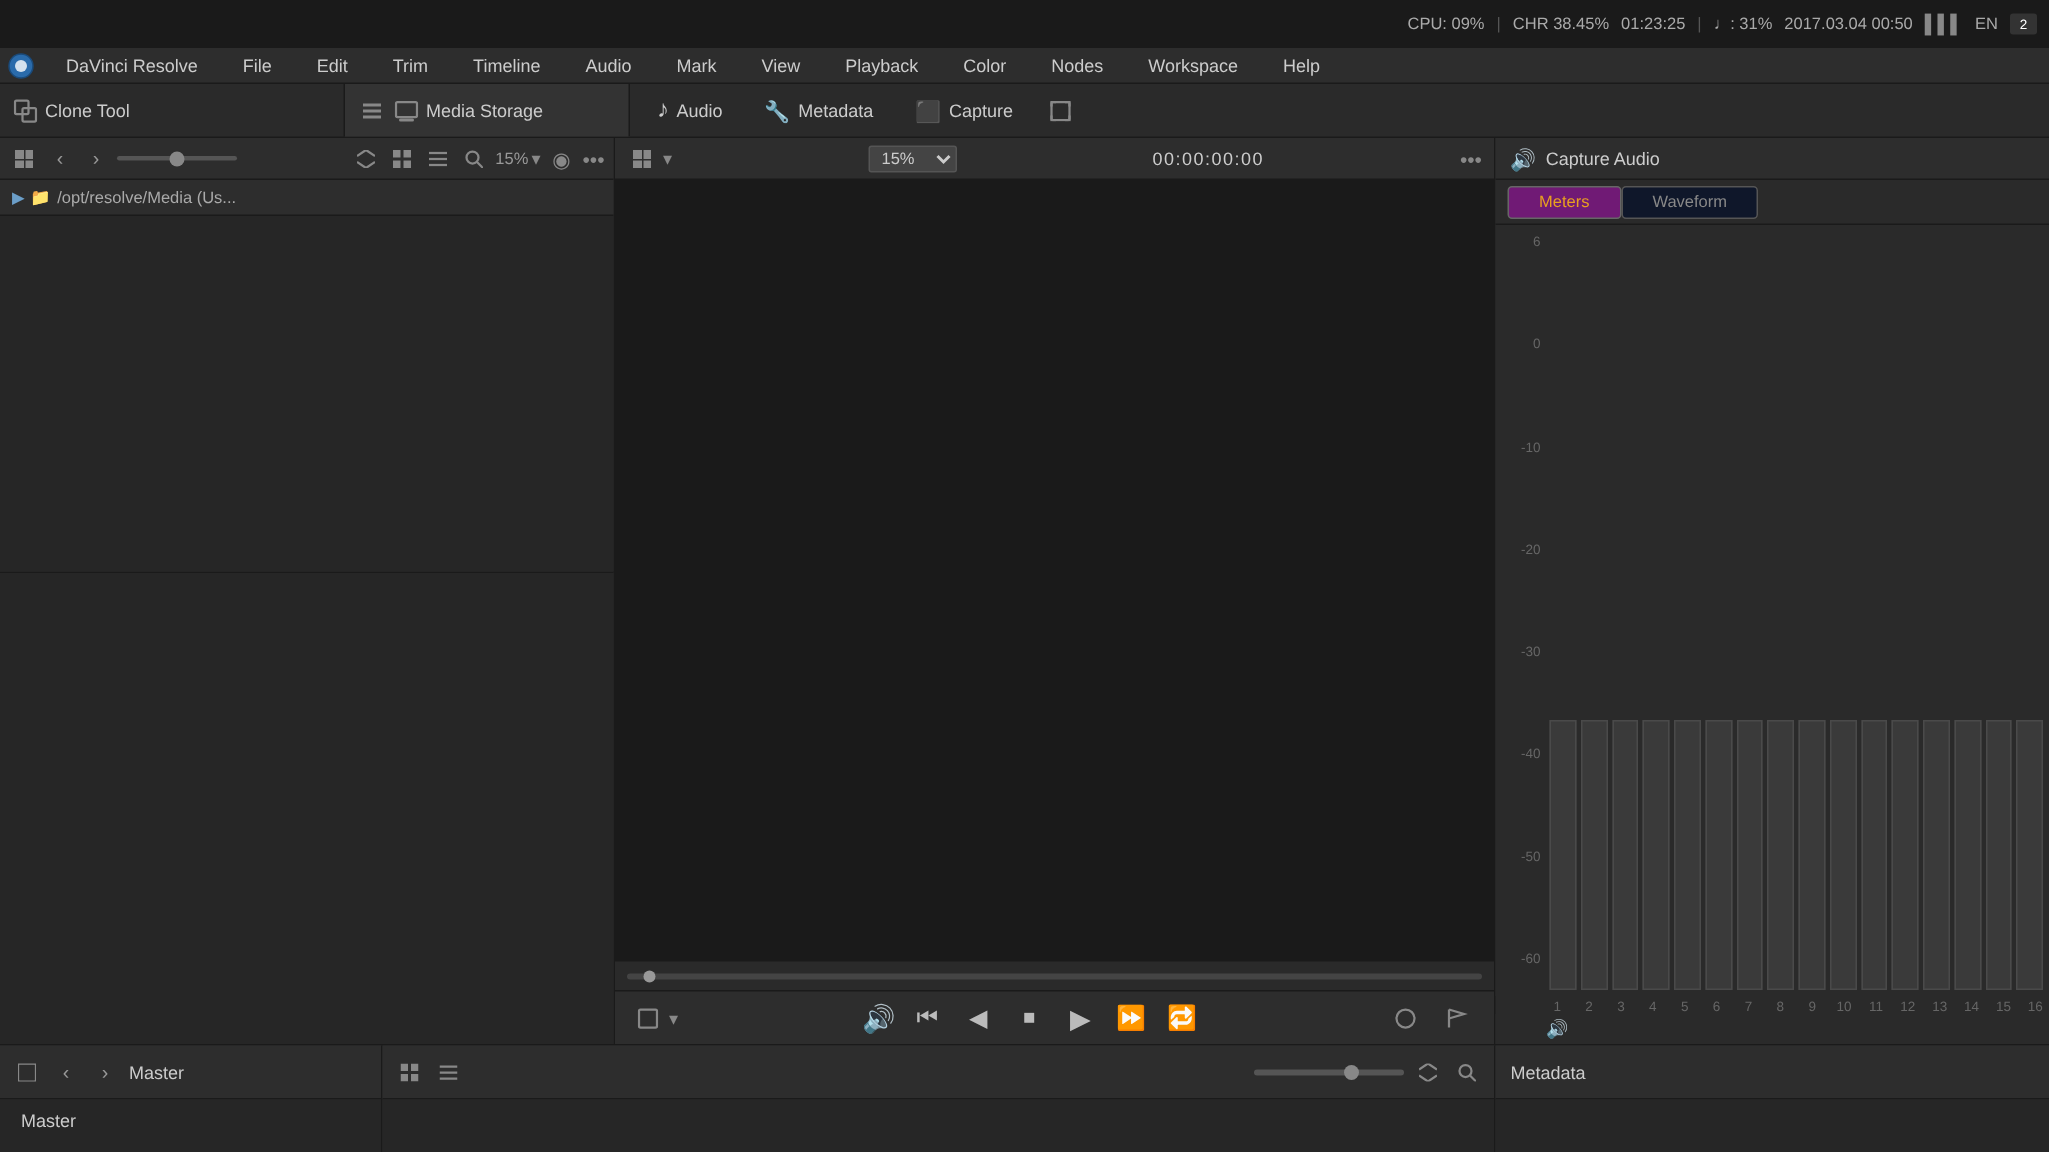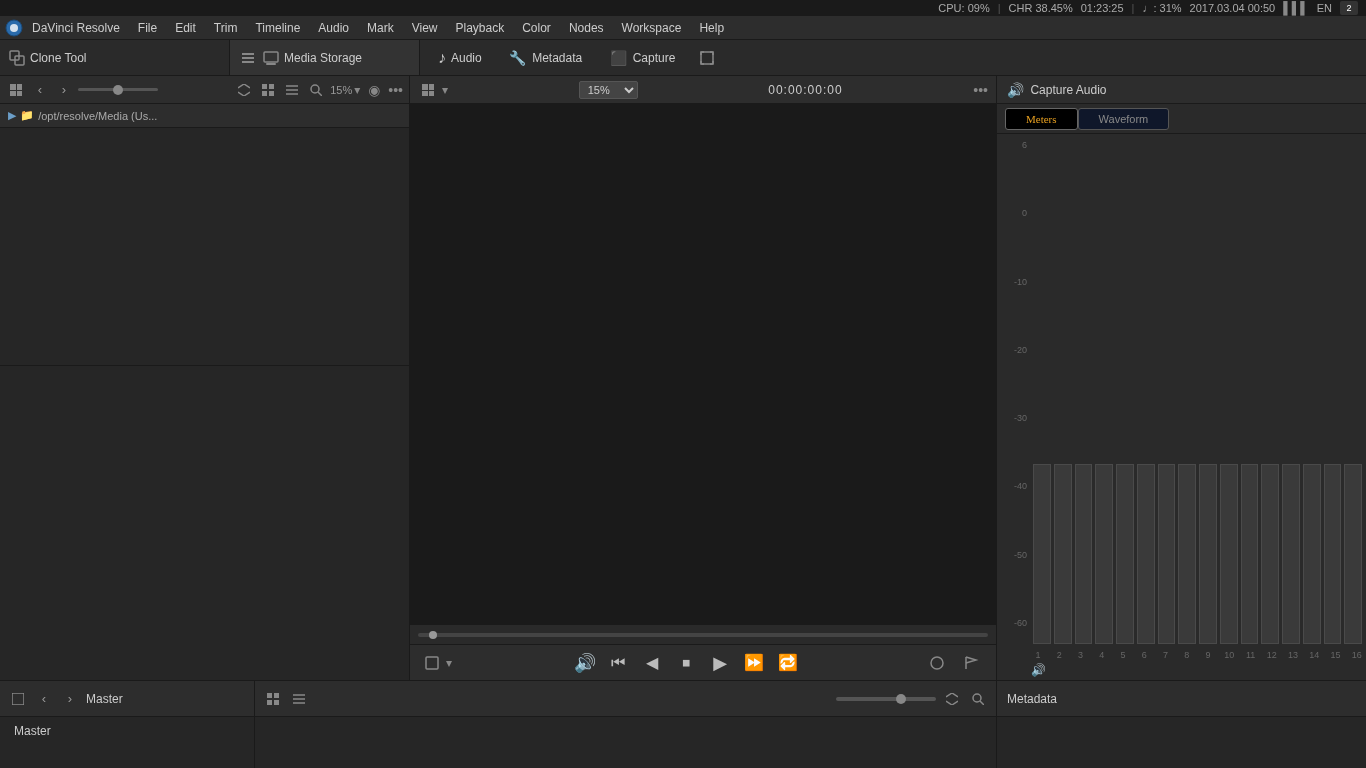--- a/index.html
+++ b/index.html
@@ -8,21 +8,21 @@
       height: 768px;
       background: #2a2a2a;
       font-family: -apple-system, BlinkMacSystemFont, 'Segoe UI', sans-serif;
       font-size: 12px;
       color: #ccc;
       overflow: hidden;
     }
 
     
     #titlebar {
-      height: 16px;
+      height: 32px;
       background: #1a1a1a;
       display: flex;
       align-items: center;
       justify-content: flex-end;
       padding: 0 8px;
       gap: 8px;
       font-size: 11px;
       color: #aaa;
     }
     #titlebar .win-btn {
@@ -37,21 +37,21 @@
       color: #fff;
     }
 
     
     #menubar {
       height: 24px;
       background: #2d2d2d;
       display: flex;
       align-items: center;
       padding: 0 4px;
-      gap: 2px;
+      gap: 14px;
       border-bottom: 1px solid #1a1a1a;
     }
     #menubar .app-logo {
       width: 20px;
       height: 20px;
       margin-right: 6px;
     }
     #menubar .menu-item {
       padding: 2px 8px;
       color: #ccc;
@@ -351,24 +351,23 @@
       border-bottom: 1px solid #1a1a1a;
     }
     .audio-tab {
       padding: 4px 20px;
       font-size: 11px;
       cursor: pointer;
       border: 1px solid #555;
       border-radius: 3px;
     }
     .audio-tab.active {
-      background: #000000;
+      background: #701a75;
       color: #e8a020;
       border-color: #666;
-      font-family: Liberation Serif, serif;
     }
     .audio-tab.inactive {
       background: #0f172a;
       color: #888;
     }
     #audio-meters {
       flex: 1;
       background: #2a2a2a;
       display: flex;
       flex-direction: column;

